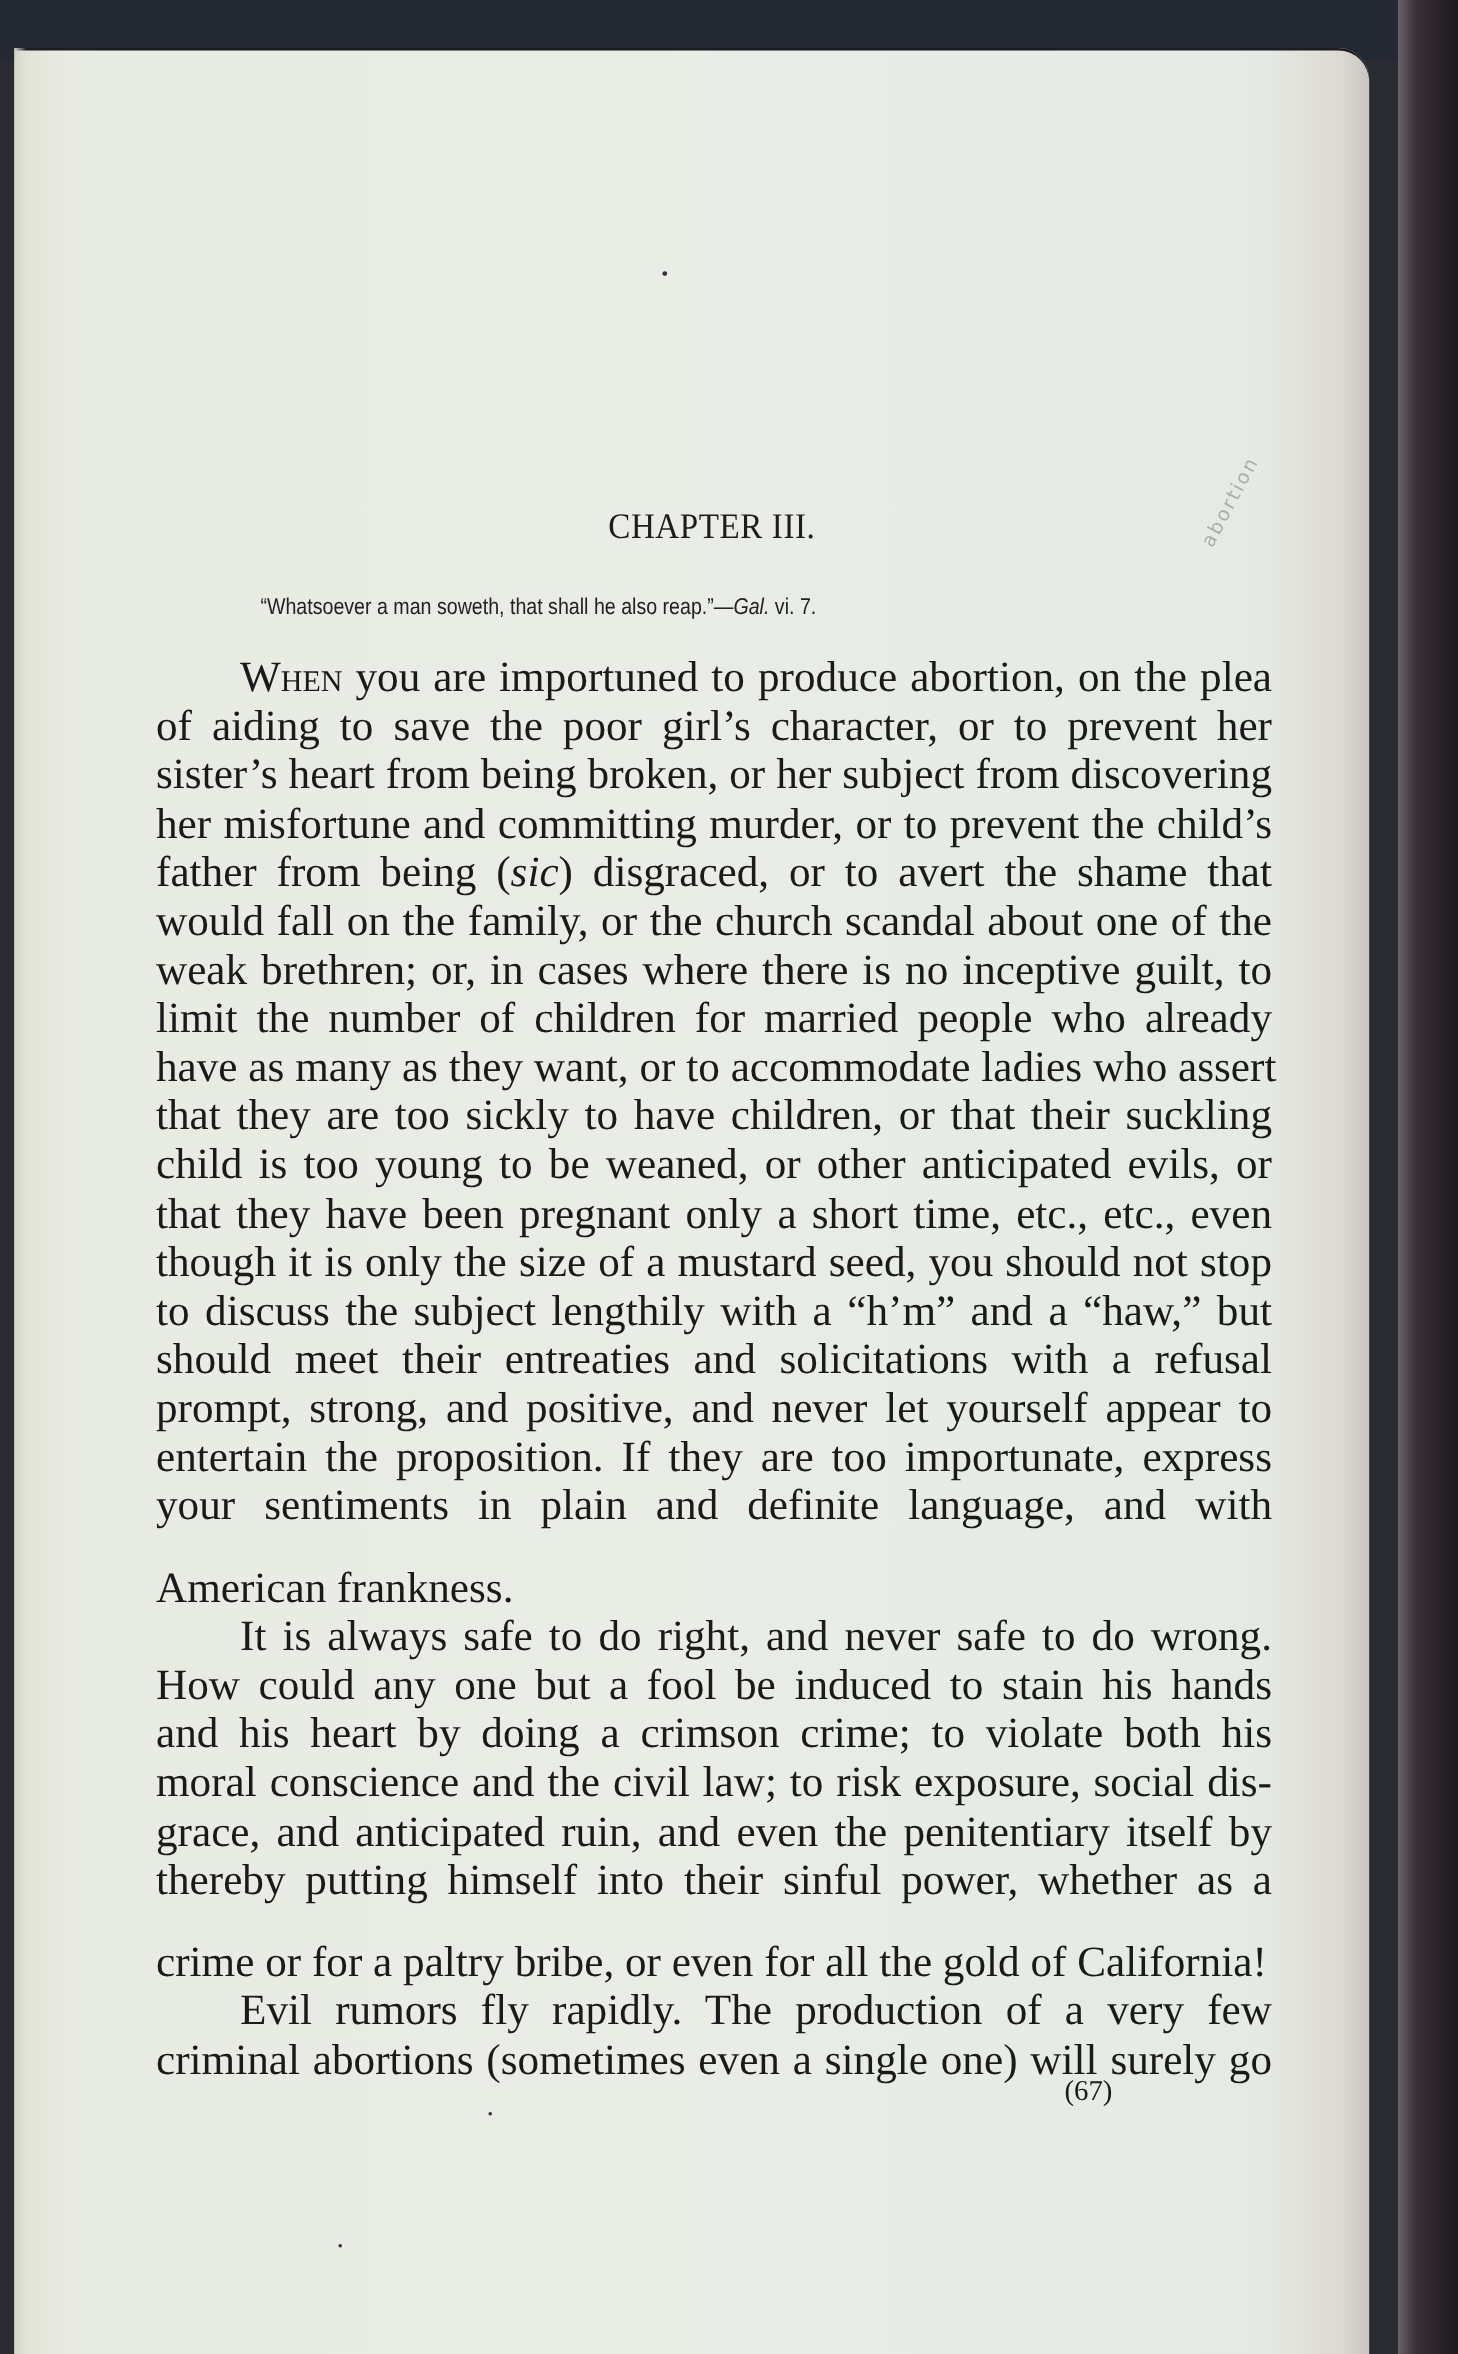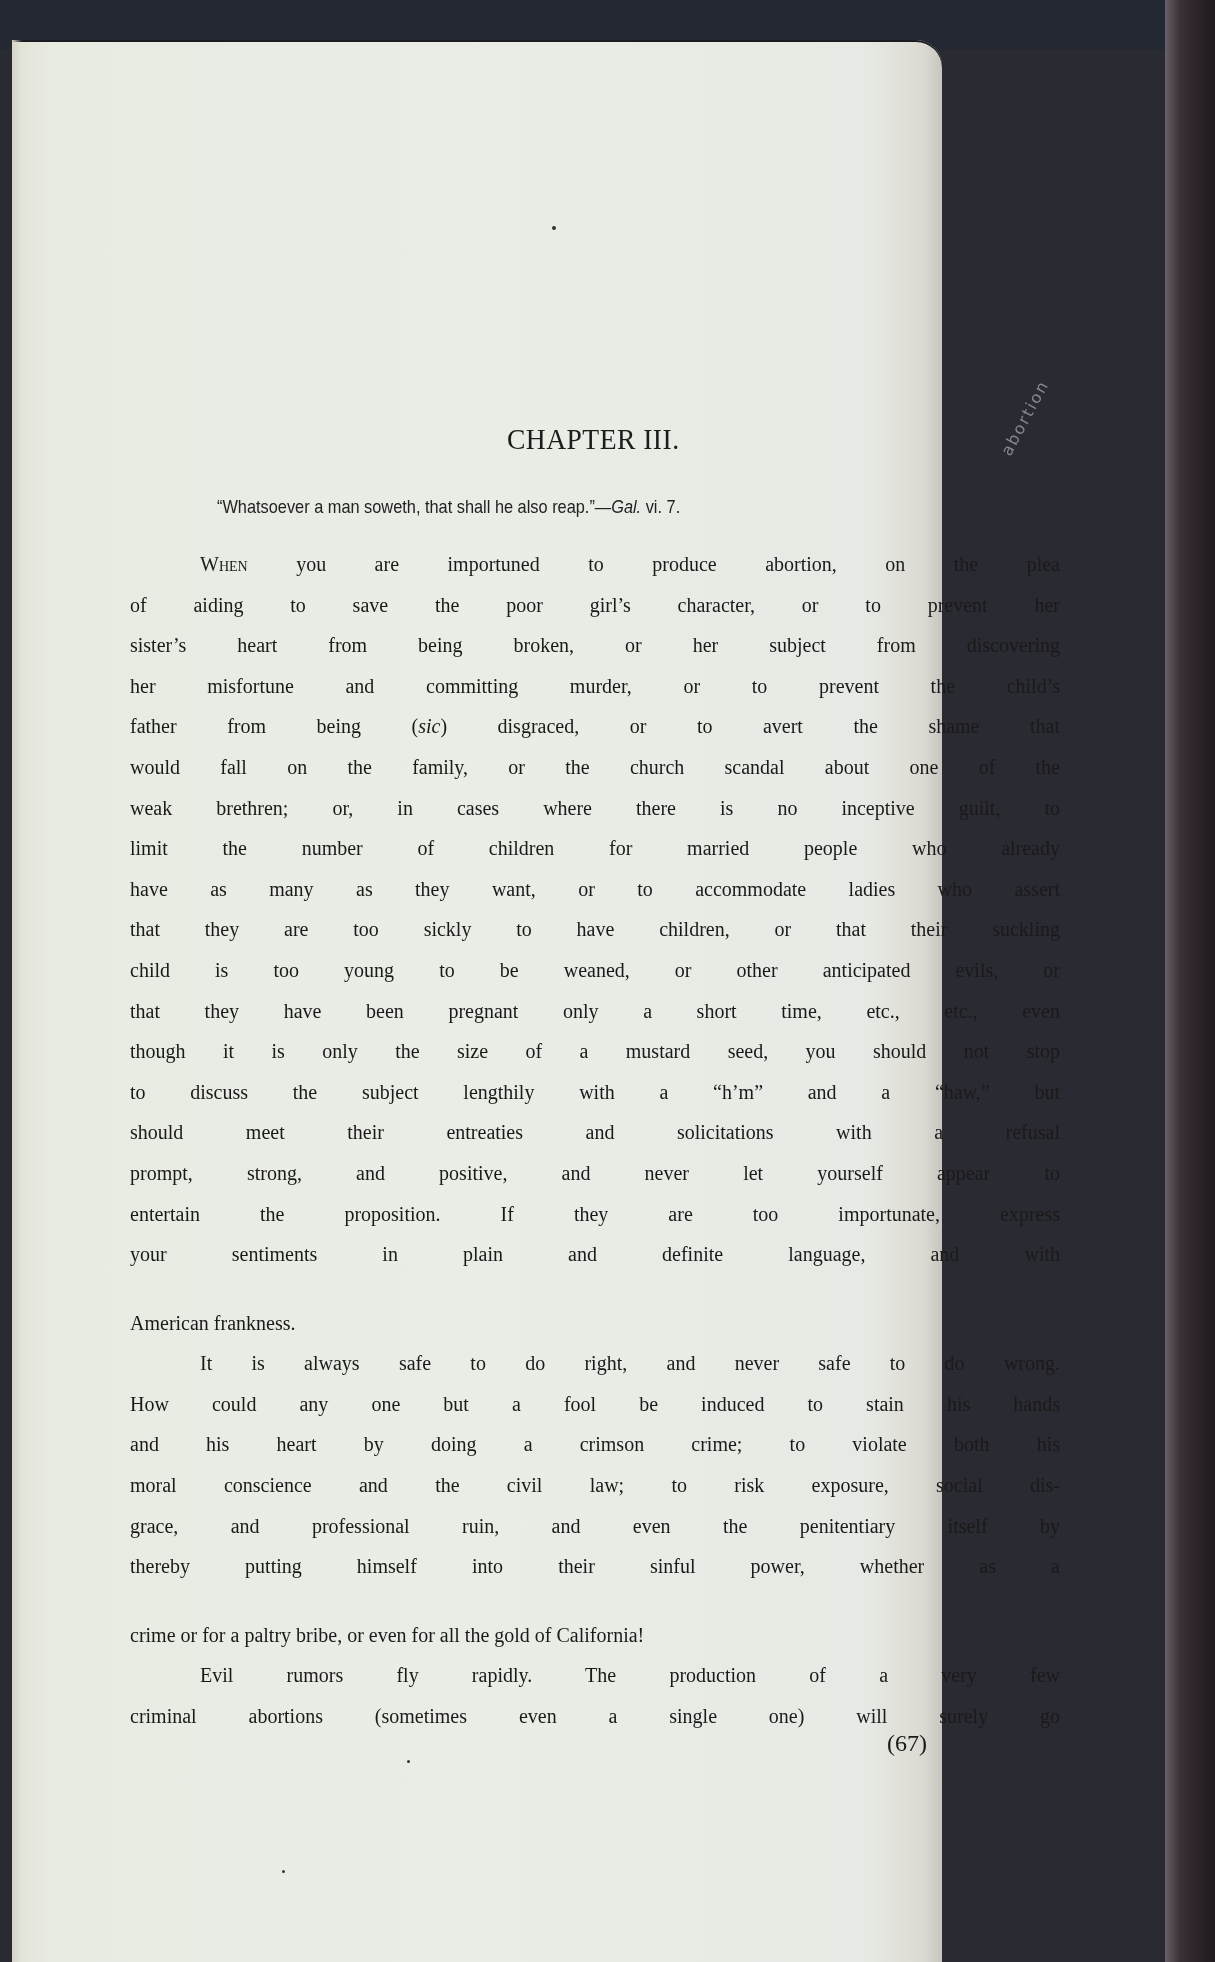--- a/index.html
+++ b/index.html
@@ -27,25 +27,26 @@
       left: 0;
       top: 0;
       width: 1215px;
       height: 50px;
       background: #242833;
     }
     .page {
       position: absolute;
       left: 12px;
       top: 40px;
-      width: 930px;
+      width: 1081px;
       height: 1922px;
       background: linear-gradient(to right, #e2e2d6 0%, #e8ebe2 4%, #e9ede6 50%, #e6eae4 92%, #dcd9d2 98%, #c9c4c0 100%);
       border-top-right-radius: 26px;
       box-shadow: inset 0 2px 0 #1b1b22;
+      padding-left: 48px;
     }
     .page::before {
       content: "";
       position: absolute;
       left: 0;
       top: 0;
       width: 10px;
       height: 100%;
       background: linear-gradient(to right, #d6d4c8, rgba(214,212,200,0));
     }
@@ -74,21 +75,21 @@
       transform-origin: 0 0;
     }
     .epigraph i {
       font-style: italic;
     }
     .body-text {
       position: absolute;
       left: 118px;
       top: 504px;
       width: 930px;
-      font-size: 20px;
+      font-size: 36px;
       line-height: 40.6px;
       color: #1a1a1a;
     }
     .line {
       display: block;
       white-space: nowrap;
       text-align: justify;
       text-align-last: justify;
       height: 40.6px;
     }
@@ -165,21 +166,21 @@
         <div class="line"><span>prompt, strong, and positive, and never let yourself appear to</span></div>
         <div class="line"><span>entertain the proposition. If they are too importunate, express</span></div>
         <div class="line"><span>your sentiments in plain and definite language, and with</span></div>
         <div class="line last"><span>American frankness.</span></div>
       </div>
     <div id="para-1">
         <div class="line indent"><span>It is always safe to do right, and never safe to do wrong.</span></div>
         <div class="line"><span>How could any one but a fool be induced to stain his hands</span></div>
         <div class="line"><span>and his heart by doing a crimson crime; to violate both his</span></div>
         <div class="line"><span>moral conscience and the civil law; to risk exposure, social dis-</span></div>
-        <div class="line"><span>grace, and professional ruin, and even the penitentiary itself by</span></div>
+        <div class="line"><span>grace, and anticipated ruin, and even the penitentiary itself by</span></div>
         <div class="line"><span>thereby putting himself into their sinful power, whether as a</span></div>
         <div class="line last"><span>crime or for a paltry bribe, or even for all the gold of California!</span></div>
       </div>
     <div id="para-2">
         <div class="line indent"><span>Evil rumors fly rapidly. The production of a very few</span></div>
         <div class="line"><span>criminal abortions (sometimes even a single one) will surely go</span></div>
       </div>
   </div>
 
   <div class="page-number">(67)</div>

